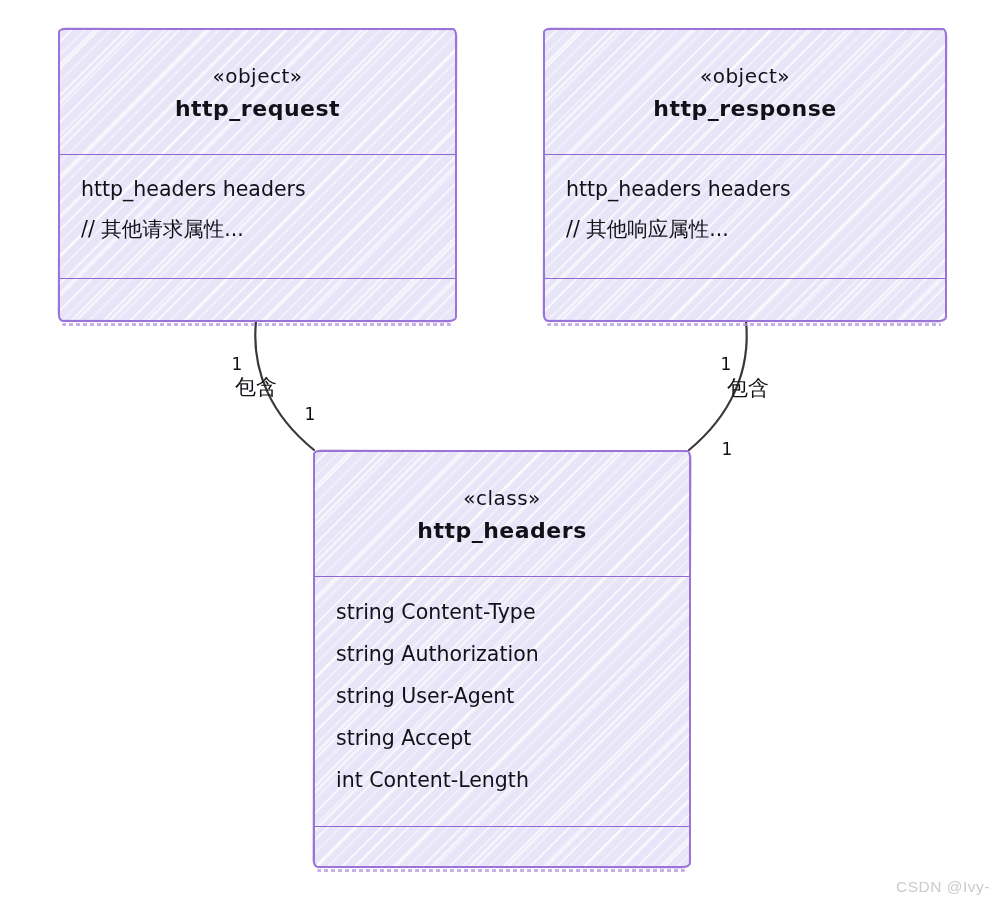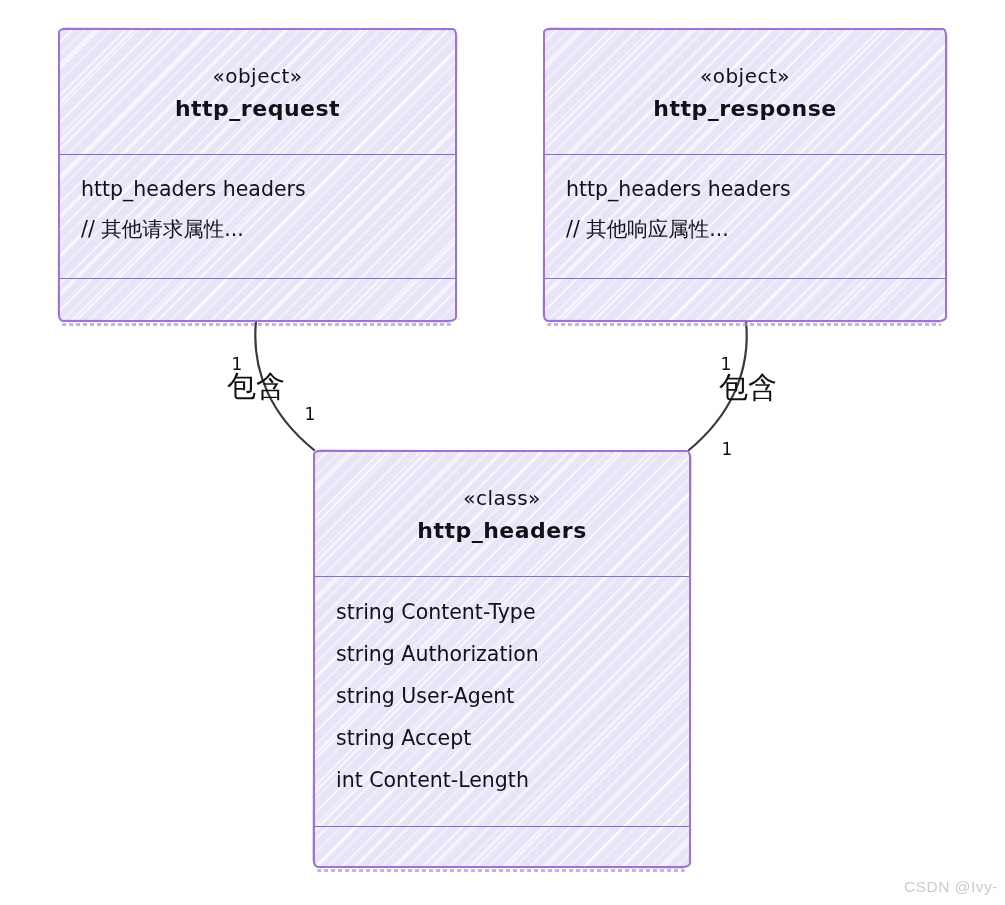--- a/index.html
+++ b/index.html
@@ -40,24 +40,24 @@
   .sect-title{display:flex;flex-direction:column;align-items:center;justify-content:center;gap:8px;}
   .stereotype{font-size:20px;letter-spacing:.5px;}
   .class-name{font-size:22px;font-weight:bold;letter-spacing:.5px;}
   .sect-attrs{padding:14px 0 0 21px;}
   .attr-line{font-size:20.5px;line-height:40px;white-space:pre;}
   .attrs-tall .attr-line{line-height:42px;}
   .sect-footer{}
 
   .edge-label{position:absolute;transform:translate(-50%,-50%);white-space:nowrap;color:#101016;}
   .card{font-size:17px;}
-  .assoc-name{font-size:29px;}
+  .assoc-name{font-size:21px;}
 
   .watermark{
-    position:absolute;right:7px;bottom:9px;font-size:15.5px;color:#cbcbcb;
+    position:absolute;right:15px;bottom:9px;font-size:15.5px;color:#cbcbcb;
     font-family:"Liberation Sans","DejaVu Sans",sans-serif;letter-spacing:.5px;
   }
 </style>
 </head>
 <body>
 
 <div class="canvas">
 
   <svg class="edge-layer" width="1005" height="905" viewBox="0 0 1005 905">
     <path class="edge" d="M256,321 C251,372 272,416 314,450"></path>

